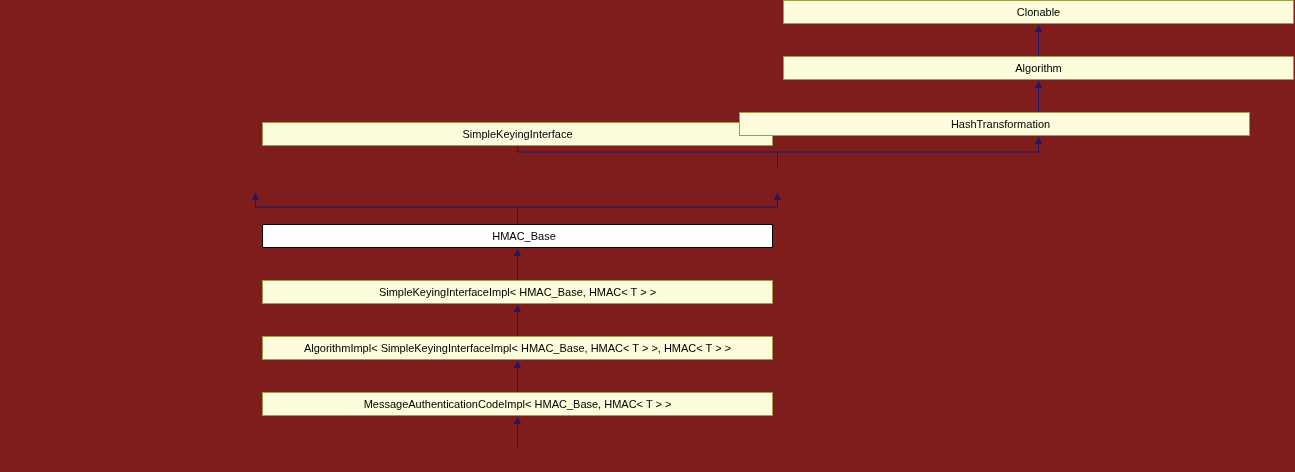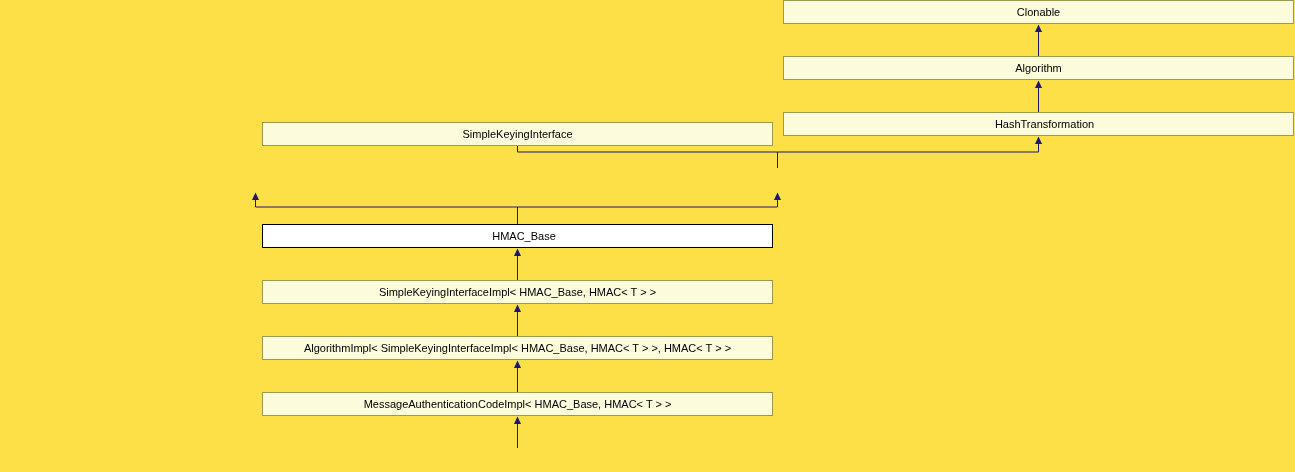--- a/index.html
+++ b/index.html
@@ -4,21 +4,21 @@
 <style>
   html, body {
     margin: 0;
     padding: 0;
     background: #ffffff;
   }
   .diagram {
     position: relative;
     width: 1295px;
     height: 472px;
-    background: #fde047;
+    background: #7f1d1d;
     overflow: hidden;
     font-family: "Liberation Sans", "DejaVu Sans", sans-serif;
   }
   .edges {
     position: absolute;
     left: 0;
     top: 0;
     width: 1295px;
     height: 472px;
   }
@@ -40,21 +40,21 @@
   .node.current {
     background: #ffffff;
     border: 1px solid #000000;
     cursor: default;
     padding-left: 13px;
   }
   
   .pos-clonable        { left: 783px; top: 0px;   }
   .pos-algorithm       { left: 783px; top: 56px;  }
   .pos-ski             { left: 262px; top: 112px; margin-top: 10px; }
-  .pos-hashtrans       { left: 783px; top: 112px; padding-left: 12px; }
+  .pos-hashtrans       { left: 739px; top: 112px; padding-left: 12px; }
   .pos-varkeylen       { left: 0px;   top: 168px; }
   .pos-mac             { left: 522px; top: 168px; }
   .pos-hmacbase        { left: 262px; top: 224px; }
   .pos-skiimpl         { left: 262px; top: 280px; }
   .pos-algimpl         { left: 262px; top: 336px; }
   .pos-macimpl         { left: 262px; top: 392px; }
   .pos-hmact           { left: 262px; top: 448px; }
 </style>
 </head>
 <body>

